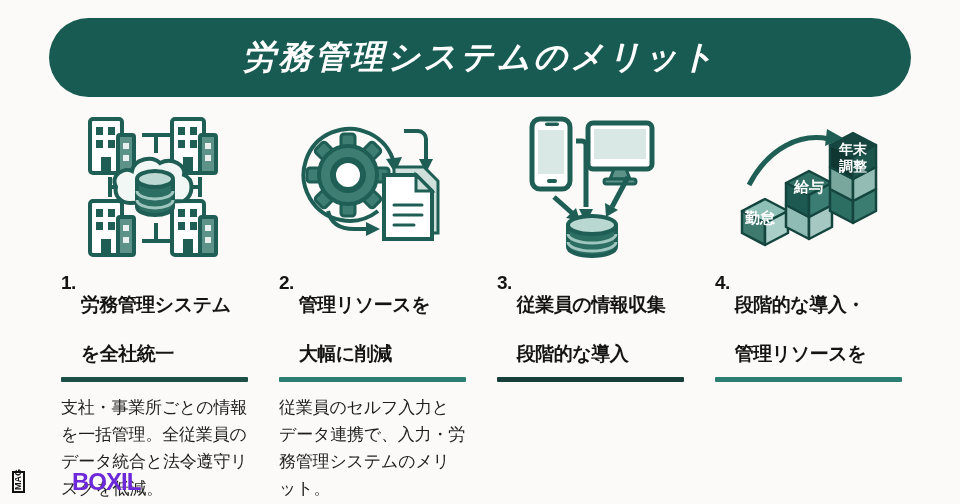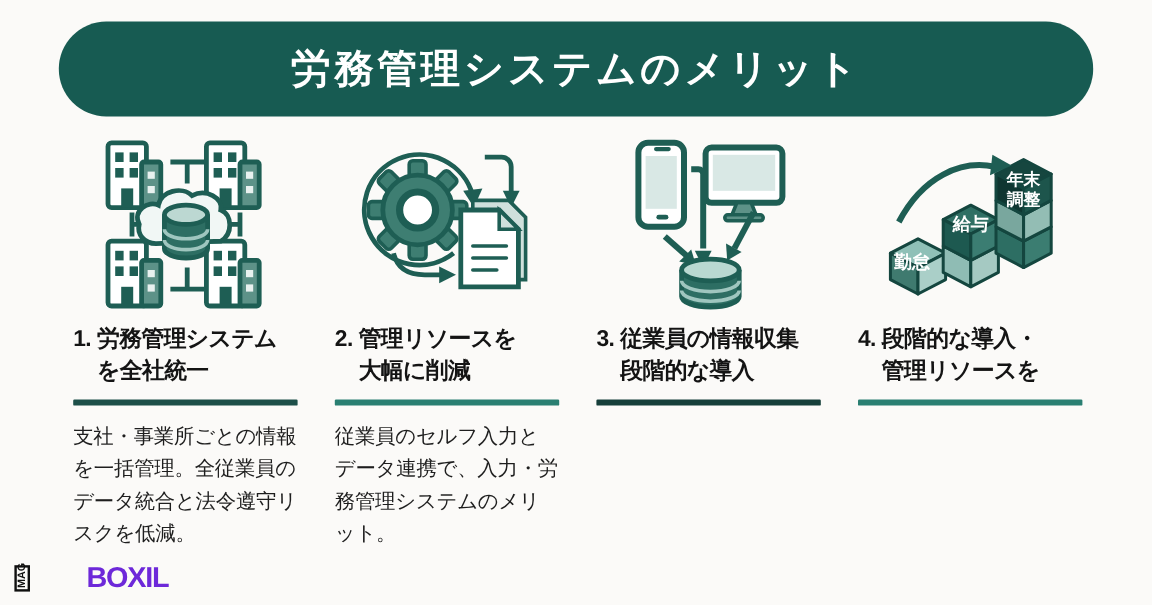--- a/index.html
+++ b/index.html
@@ -25,21 +25,21 @@
   .card { min-width:0; }
   .icon-wrap {
     height:152px; display:flex; align-items:center; justify-content:center;
   }
   .card-title {
     display:flex; margin-top:6px;
     font-size:19px; font-weight:800; color:#141414; line-height:1.42;
     letter-spacing:-0.5px;
   }
   .card-num { flex:0 0 auto; margin-right:5px; }
-  .title-line { display:block; white-space:nowrap; }
+  .title-line { display:block; white-space:nowrap;margin-top:22px; }
   .divider { height:5px; margin:9px 0 13px 0; border-radius:1px; }
   .card-body {
     font-size:17px; line-height:1.58; color:#1e1e1e;
     letter-spacing:-0.2px;
     margin-top:13px;
   }
   .logo {
     position:absolute; left:12px; top:468px;
     display:flex; align-items:center; gap:3px;
   }
@@ -49,21 +49,21 @@
     border:2px solid #0f0f0f; padding:1px 0; line-height:1;
     height:22px; text-align:center;
   }
   .logo-name {
     font-size:24px; font-weight:800; color:#6d28d9; letter-spacing:-1px;margin-left:44px;
   }
 </style>
 </head>
 <body>
 
-<div class="banner" style="background: rgb(23, 91, 82);">
+<div class="banner" style="background: rgb(23, 91, 82); font-style: italic;">
   <div class="banner-title">労務管理システムのメリット</div>
 </div>
 
 <div class="columns">
 
   <div class="card">
     <div class="icon-wrap">
       <svg width="150" height="150" viewBox="0 0 150 150">
         <defs>
           <g id="bldg">

